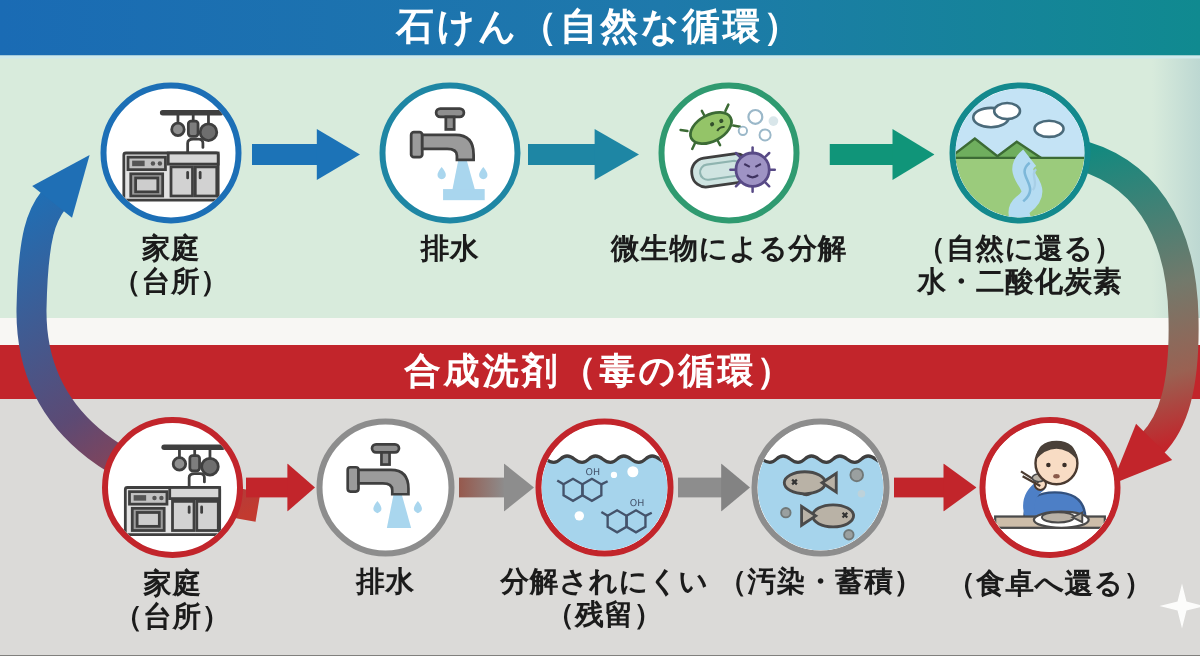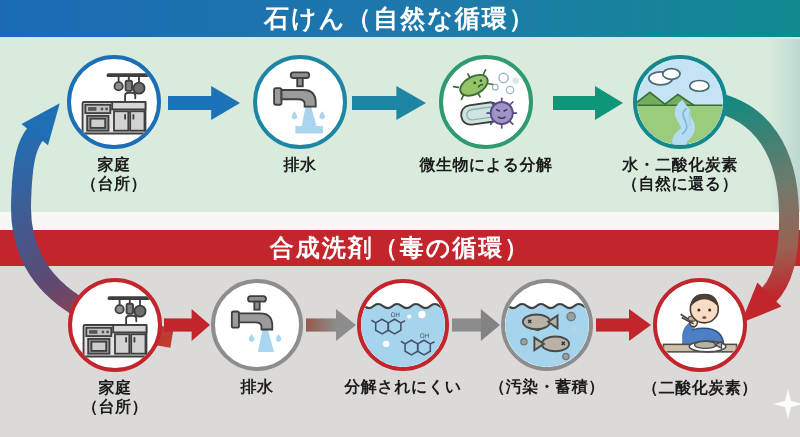--- a/index.html
+++ b/index.html
@@ -21,21 +21,21 @@
     display:flex;align-items:center;justify-content:center;}
   .hdr-title{color:#fff;font-size:25px;font-weight:bold;letter-spacing:2px;line-height:1;}
   .det-header .hdr-title{font-size:24px;}
   
   .node{position:absolute;width:190px;display:flex;flex-direction:column;align-items:center;z-index:2;}
   .circle{background:#fff;border-radius:50%;box-sizing:border-box;
     display:flex;align-items:center;justify-content:center;overflow:hidden;}
   .circle.big{width:94px;height:94px;}
   .circle.std{width:92px;height:92px;}
   .node .icon{display:block;}
-  .nlabel{margin-top:7px;text-align:center;font-size:16px;font-weight:bold;
+  .nlabel{margin-top:7px;text-align:center;font-size:19px;font-weight:bold;
     color:#1b1b1b;line-height:1.18;letter-spacing:0.5px;}
   .nlabel span{display:block;}
   
   .sarrow{position:absolute;z-index:2;}
   
   .overlay{position:absolute;left:0;top:0;z-index:1;pointer-events:none;}
   .sparkle{position:absolute;z-index:3;pointer-events:none;}
 </style>
 </head>
 <body>
@@ -215,22 +215,22 @@
           <path d="M-5 44 L12 31 L26 42 L38 33 L56 45 L-5 46 z" fill="#6fae5e" stroke="#3c6b35" stroke-width="1.5"></path>
           <rect x="-5" y="43" width="90" height="42" fill="#9bcb7c"></rect>
           <line x1="-5" y1="43" x2="85" y2="43" stroke="#3c6b35" stroke-width="1.5"></line>
           <path d="M46 43 C 32 54, 58 60, 42 72 C 36 77, 42 80, 40 84" fill="none" stroke="#b5dcf2" stroke-width="13"></path>
           <path d="M46 46 C 36 54, 54 60, 42 70" fill="none" stroke="#7db8d9" stroke-width="1.6"></path>
           <path d="M50 50 C 46 54, 52 58, 48 63" fill="none" stroke="#a8cfe6" stroke-width="1.4"></path>
         </g>
       </svg>
     </div>
     <div class="nlabel">
+      <span>（自然に還る）</span>
       <span>水・二酸化炭素</span>
-      <span>（自然に還る）</span>
     </div>
   </div>
 
   <div class="node" style="left:20px;top:278px;">
     <div class="circle big" style="border:4px solid #c2252b;">
       <svg class="icon" width="74" height="74" viewBox="0 0 80 80">
         <g stroke="#3f3f3f" stroke-width="2" stroke-linecap="round" fill="none">
           <line x1="34" y1="11" x2="76" y2="11" stroke-width="4"></line>
           <line x1="45" y1="11" x2="45" y2="19"></line>
           <circle cx="45" cy="23" r="4.5" fill="#8f8f8f"></circle>
@@ -322,20 +322,21 @@
             <text x="56" y="52" font-size="6" fill="#44536b" stroke="none" font-family="'DejaVu Sans',sans-serif">OH</text>
           </g>
           <circle cx="46" cy="32" r="2" fill="#fff"></circle>
           <circle cx="58" cy="30" r="3.5" fill="#fff"></circle>
           <circle cx="24" cy="58" r="3" fill="#fff"></circle>
         </g>
       </svg>
     </div>
     <div class="nlabel">
       <span>分解されにくい</span>
+      <span>（残留）</span>
     </div>
   </div>
 
   <svg class="sarrow" style="left:452px;top:309px;" width="48" height="32" viewBox="0 0 70 34" preserveAspectRatio="none">
     <rect x="0" y="10" width="43" height="14" fill="#8d8d8d"></rect>
       <polygon points="42,0 70,17 42,34" fill="#838383"></polygon>
   </svg>
 
   <div class="node" style="left:452px;top:279px;">
     <div class="circle std" style="border:4px solid #8d8d8d;">
@@ -398,21 +399,21 @@
           <circle cx="49" cy="26" r="1.4" fill="#3a2f28"></circle>
           <ellipse cx="44" cy="33" rx="2" ry="1.4" fill="#8a5a4a"></ellipse>
           <rect x="6" y="58" width="68" height="7" fill="#cdbda9" stroke="#4a4a4a" stroke-width="1.4"></rect>
           <ellipse cx="47" cy="60" rx="17" ry="5" fill="#fff" stroke="#4a4a4a" stroke-width="1.4"></ellipse>
           <ellipse cx="45" cy="58.5" rx="10" ry="3.2" fill="#b9b2a6" stroke="#4a4a4a" stroke-width="1.2"></ellipse>
           <polygon points="54,58.5 60,55.5 60,61.5" fill="#b9b2a6" stroke="#4a4a4a" stroke-width="1.2"></polygon>
         </g>
       </svg>
     </div>
     <div class="nlabel">
-      <span>（二酸化炭素）</span>
+      <span>（食卓へ還る）</span>
     </div>
   </div>
 
   <svg class="sparkle" style="left:772px;top:388px;" width="32" height="32" viewBox="0 0 32 32">
     <path d="M16 1 L19 13 L31 16 L19 19 L16 31 L13 19 L1 16 L13 13 Z" fill="#ffffff" opacity="0.9"></path>
   </svg>
 
 </div>
 
 </body></html>

